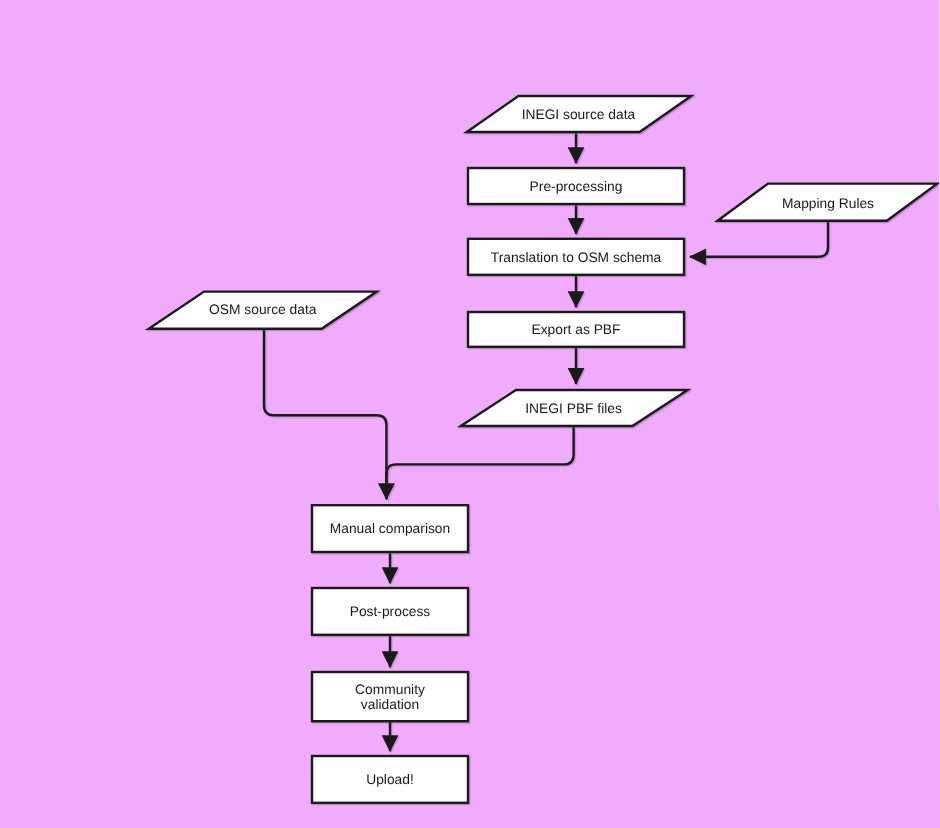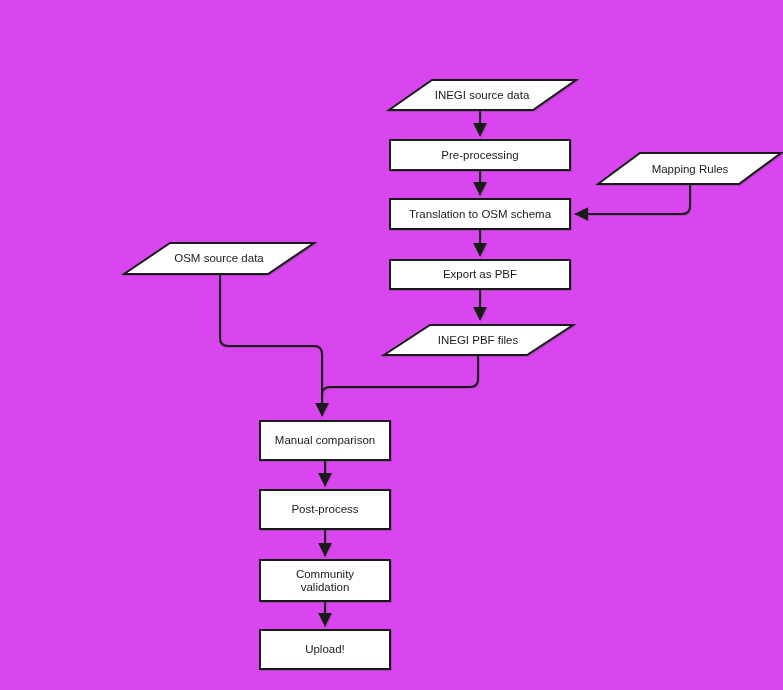--- a/index.html
+++ b/index.html
@@ -8,21 +8,21 @@
     background: #ffffff;
     width: 783px;
     height: 690px;
     overflow: hidden;
     font-family: "Liberation Sans", sans-serif;
   }
   .canvas-wrap {
     position: relative;
     width: 783px;
     height: 690px;
-    background: #d946ef;
+    background: #f0abfc;
   }
   svg {
     display: block;
   }
   .shape {
     fill: #ffffff;
     stroke: #1a1a1a;
     stroke-width: 2;
     filter: drop-shadow(1px 1px 0px rgba(80,80,80,0.35));
   }

